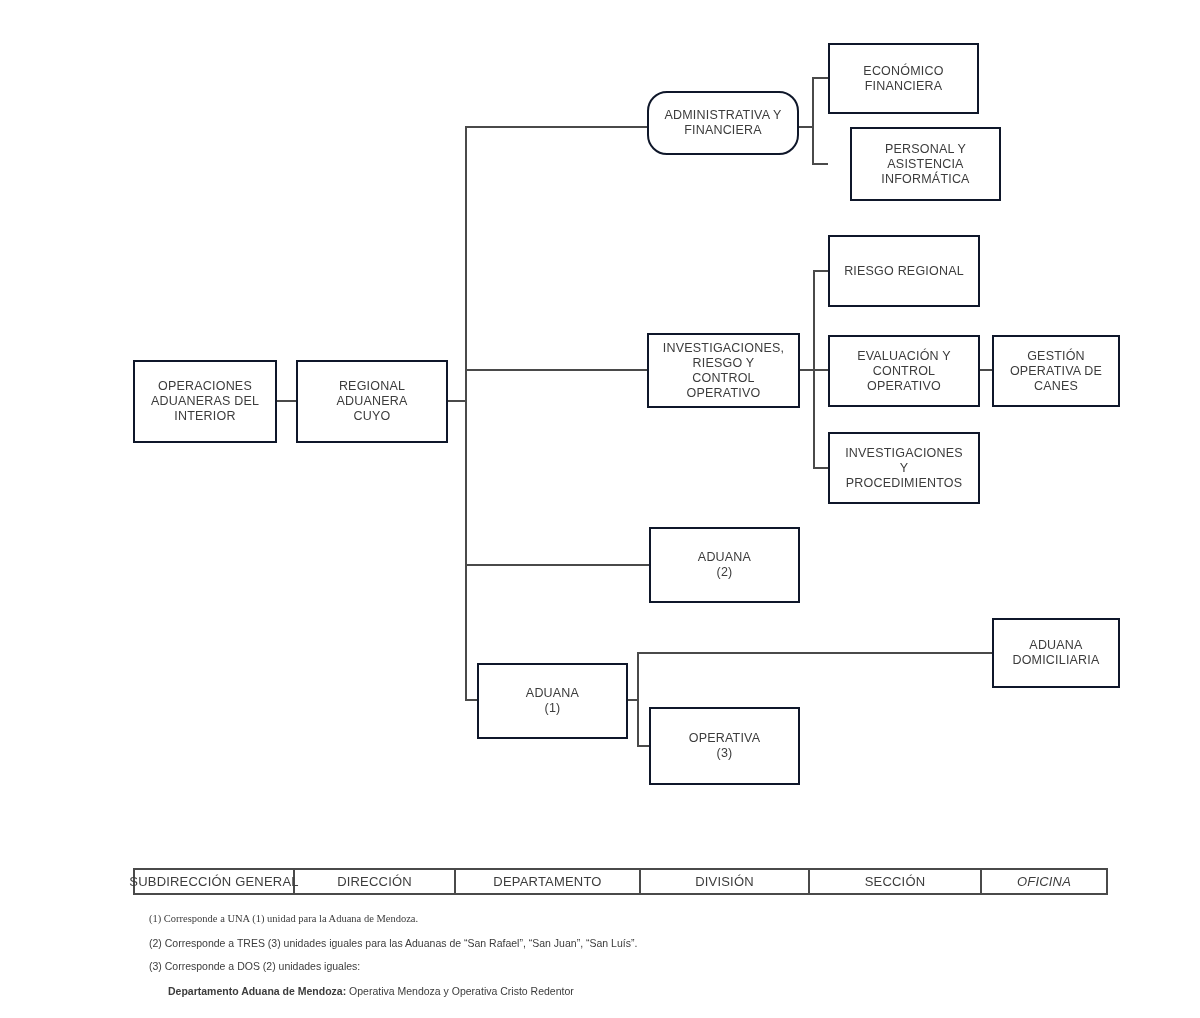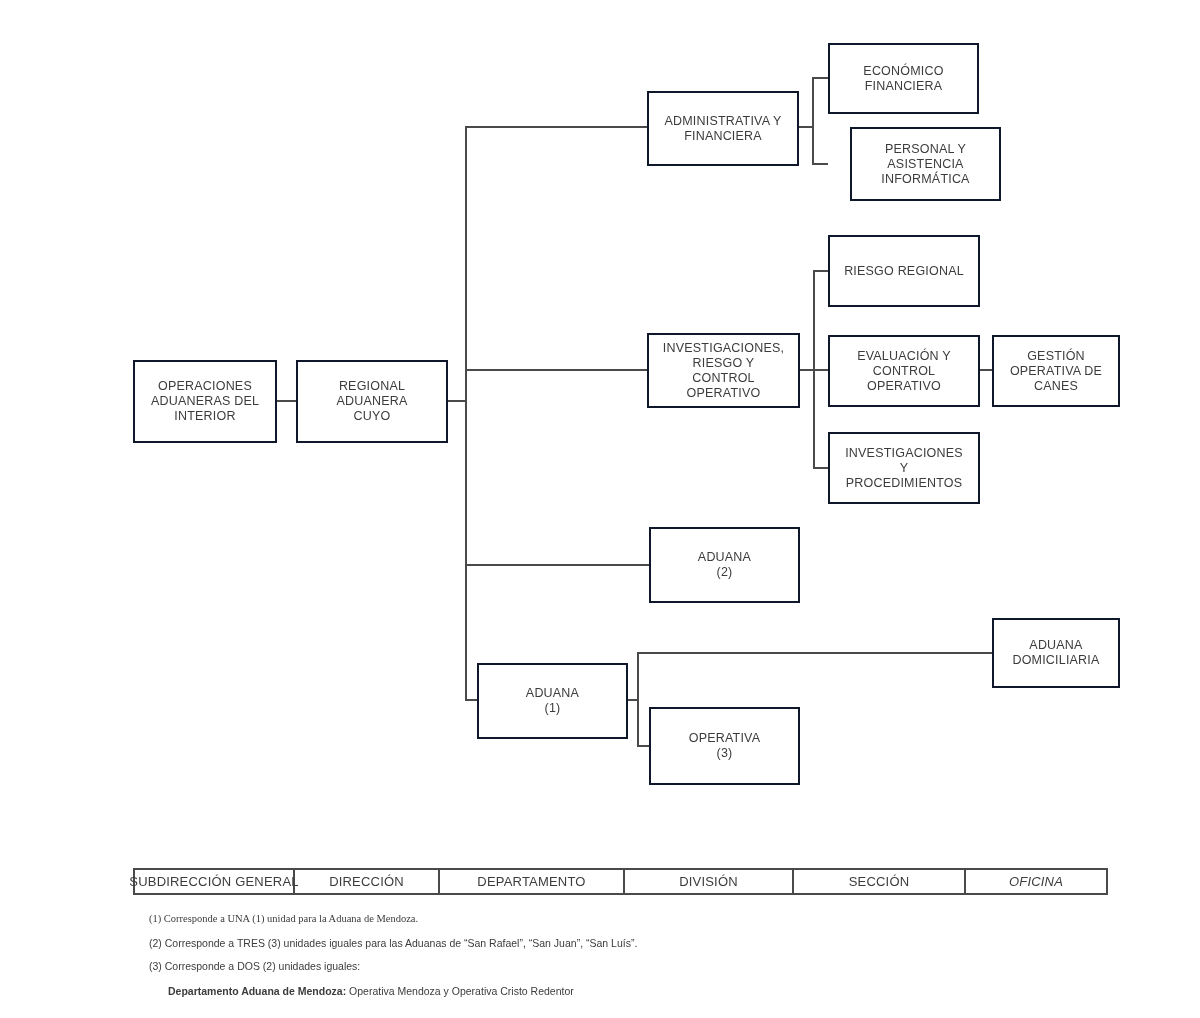--- a/index.html
+++ b/index.html
@@ -59,21 +59,21 @@
   <div class="line v" style="left:637px; top:652px; height:95px;"></div>
   <div class="line h" style="left:637px; top:652px; width:355px;"></div>
   <div class="line h" style="left:637px; top:745px; width:12px;"></div>
 
   <div class="node" style="left:133px; top:360px; width:144px; height:83px;">OPERACIONES
 ADUANERAS DEL
 INTERIOR</div>
   <div class="node" style="left:296px; top:360px; width:152px; height:83px;">REGIONAL
 ADUANERA
 CUYO</div>
-  <div class="node" style="left:647px; top:91px;  width:152px; height:75px;">ADMINISTRATIVA Y
+  <div class="node" style="left:647px; top:91px;  width:152px; height:64px;border-radius:20px;">ADMINISTRATIVA Y
 FINANCIERA</div>
   <div class="node" style="left:828px; top:43px;  width:151px; height:71px;">ECONÓMICO
 FINANCIERA</div>
   <div class="node" style="left:828px; top:127px; width:151px; height:74px;margin-left:22px;">PERSONAL Y
 ASISTENCIA
 INFORMÁTICA</div>
   <div class="node" style="left:647px; top:333px; width:153px; height:75px;">INVESTIGACIONES,
 RIESGO Y
 CONTROL
 OPERATIVO</div>
@@ -91,21 +91,21 @@
 (2)</div>
   <div class="node" style="left:477px; top:663px; width:151px; height:76px;">ADUANA
 (1)</div>
   <div class="node" style="left:649px; top:707px; width:151px; height:78px;">OPERATIVA
 (3)</div>
   <div class="node" style="left:992px; top:618px; width:128px; height:70px;">ADUANA
 DOMICILIARIA</div>
 
   <div class="legend">
     <div class="cell cell-sub" style="width:160px;">SUBDIRECCIÓN GENERAL</div>
-    <div class="cell" style="width:145px;">DIRECCIÓN</div>
+    <div class="cell" style="width:161px;">DIRECCIÓN</div>
     <div class="cell" style="width:185px;">DEPARTAMENTO</div>
     <div class="cell" style="width:169px;">DIVISIÓN</div>
     <div class="cell" style="width:172px;">SECCIÓN</div>
     <div class="cell">OFICINA</div>
   </div>
 
   <div class="fn" style="left:149px; top:913px;font-family:Liberation Serif, serif;">(1) Corresponde a UNA (1) unidad para la Aduana de Mendoza.</div>
   <div class="fn" style="left:149px; top:937px;">(2) Corresponde a TRES (3) unidades iguales para las Aduanas de “San Rafael”, “San Juan”, “San Luís”.</div>
   <div class="fn" style="left:149px; top:960px;">(3) Corresponde a DOS (2) unidades iguales:</div>
   <div class="fn" style="left:168px; top:985px;"><span class="fn-bold">Departamento Aduana de Mendoza:</span><span> Operativa Mendoza y Operativa Cristo Redentor</span></div>

